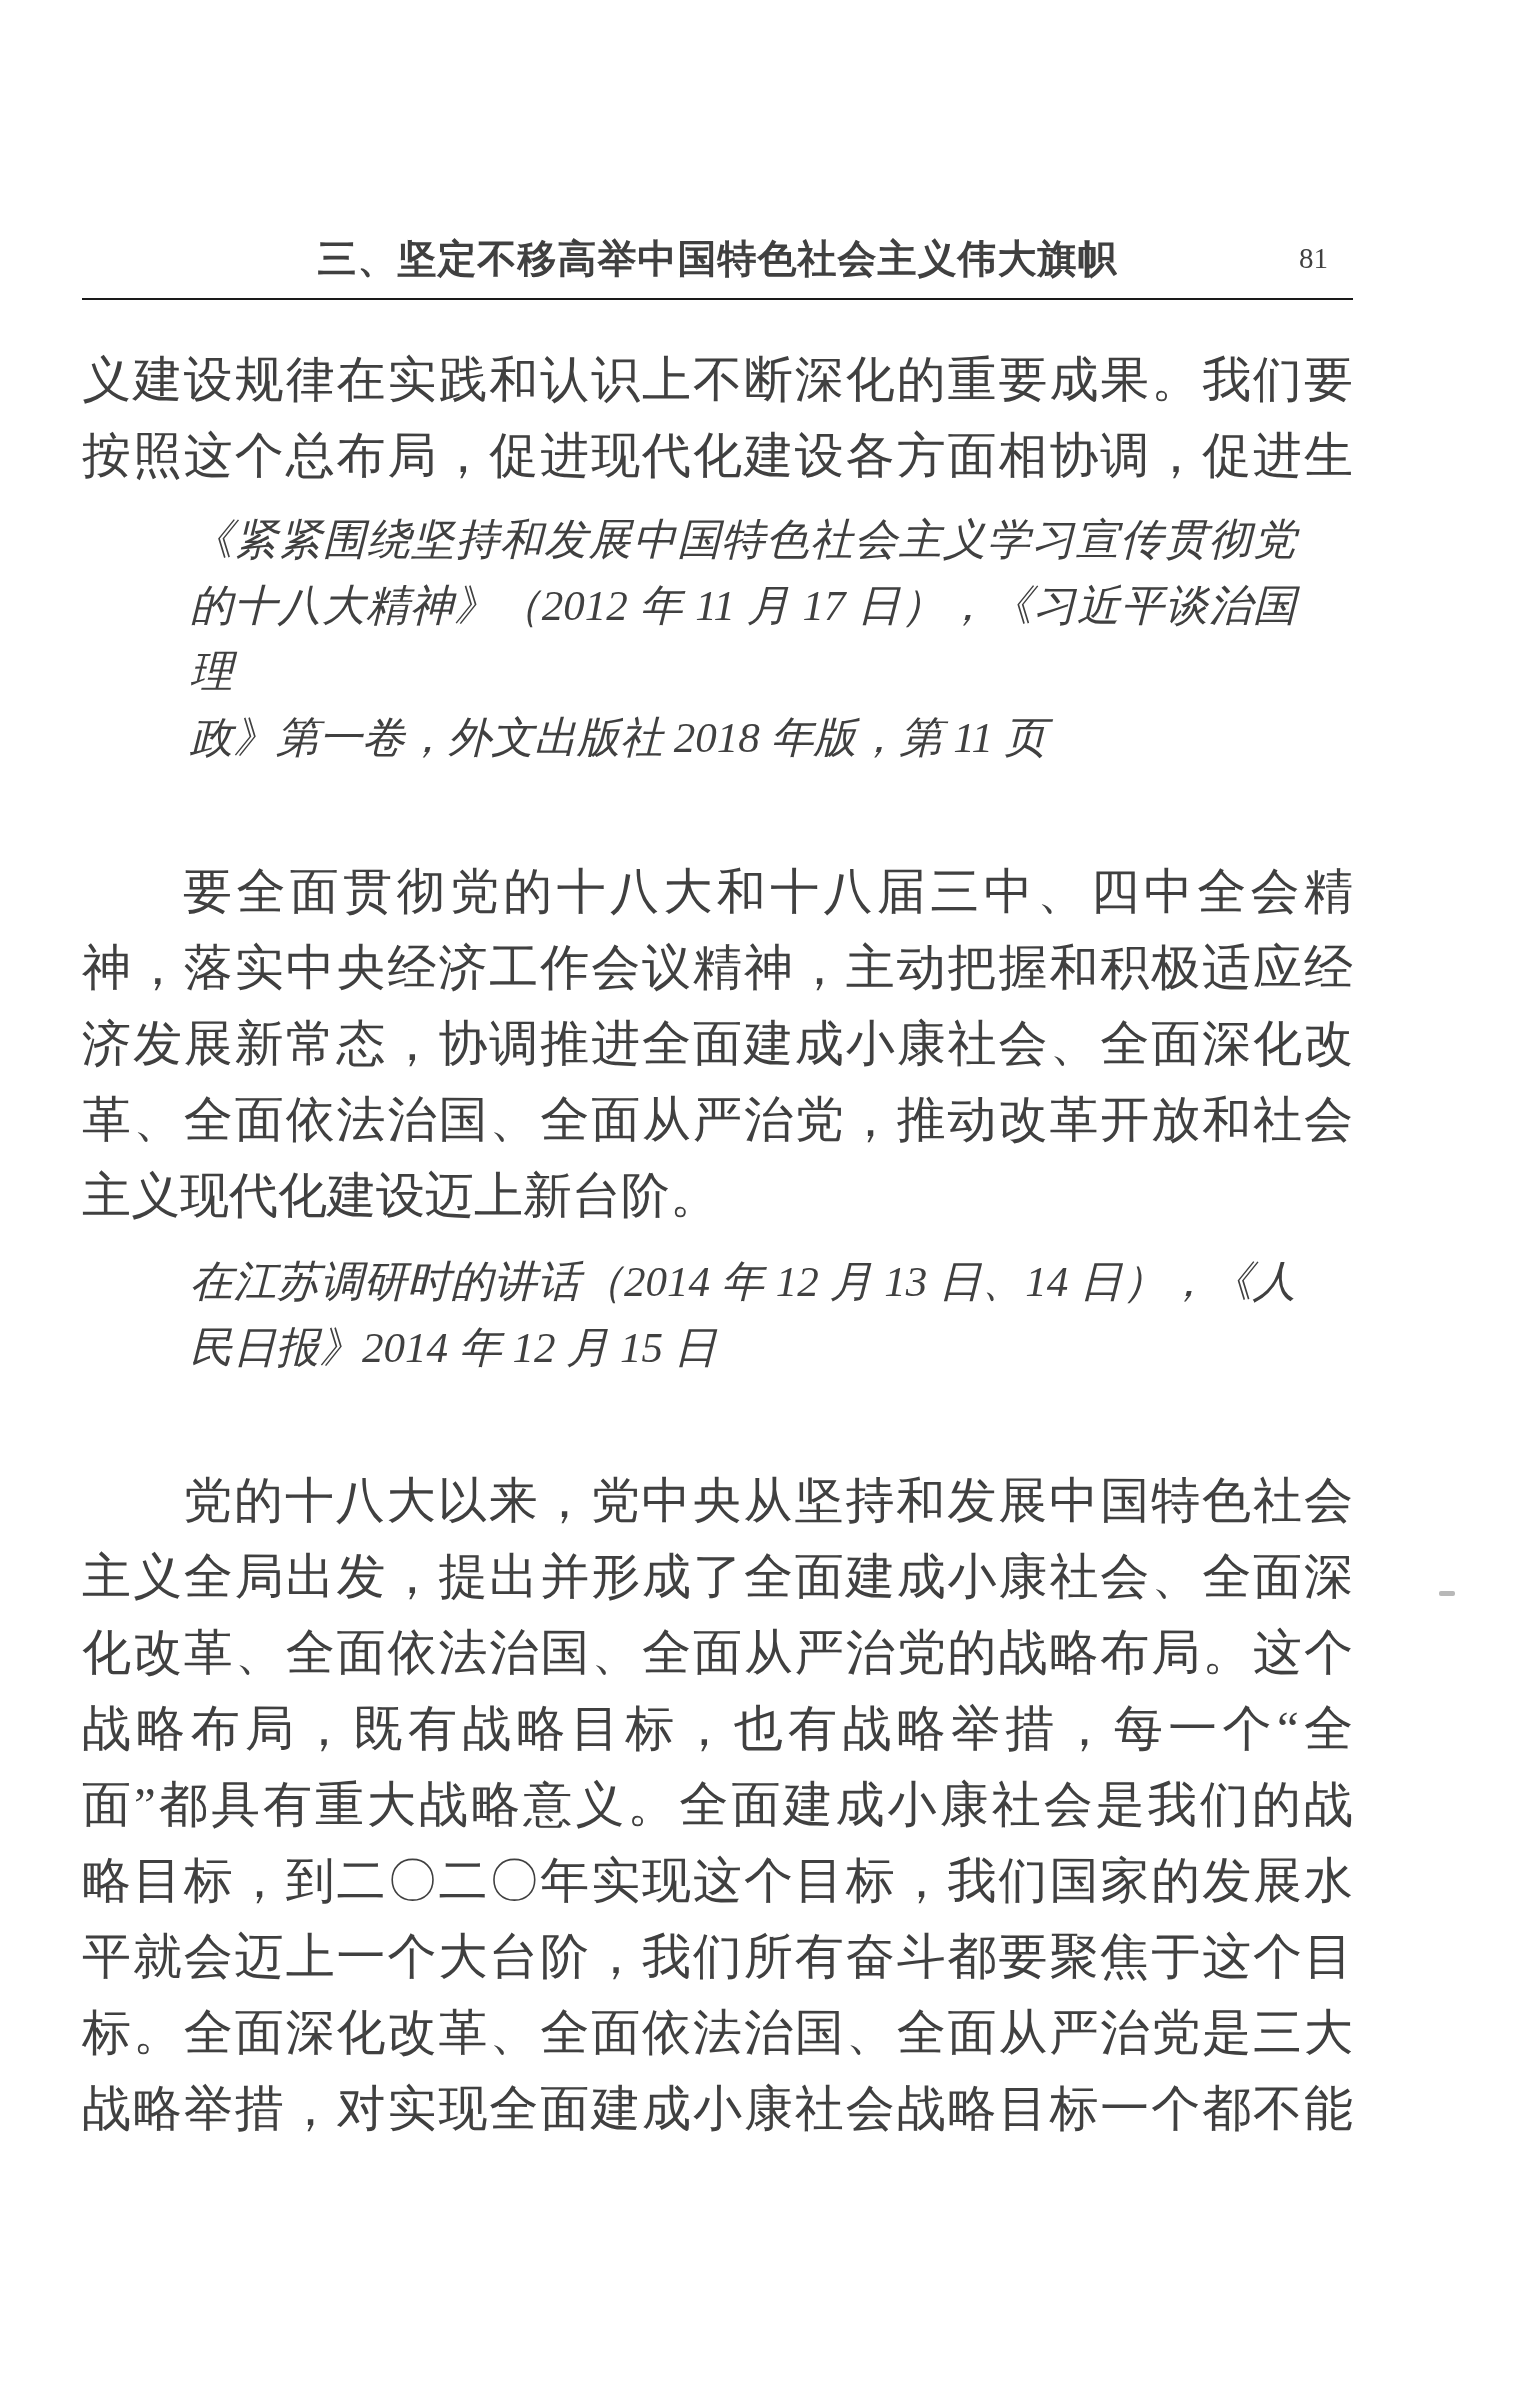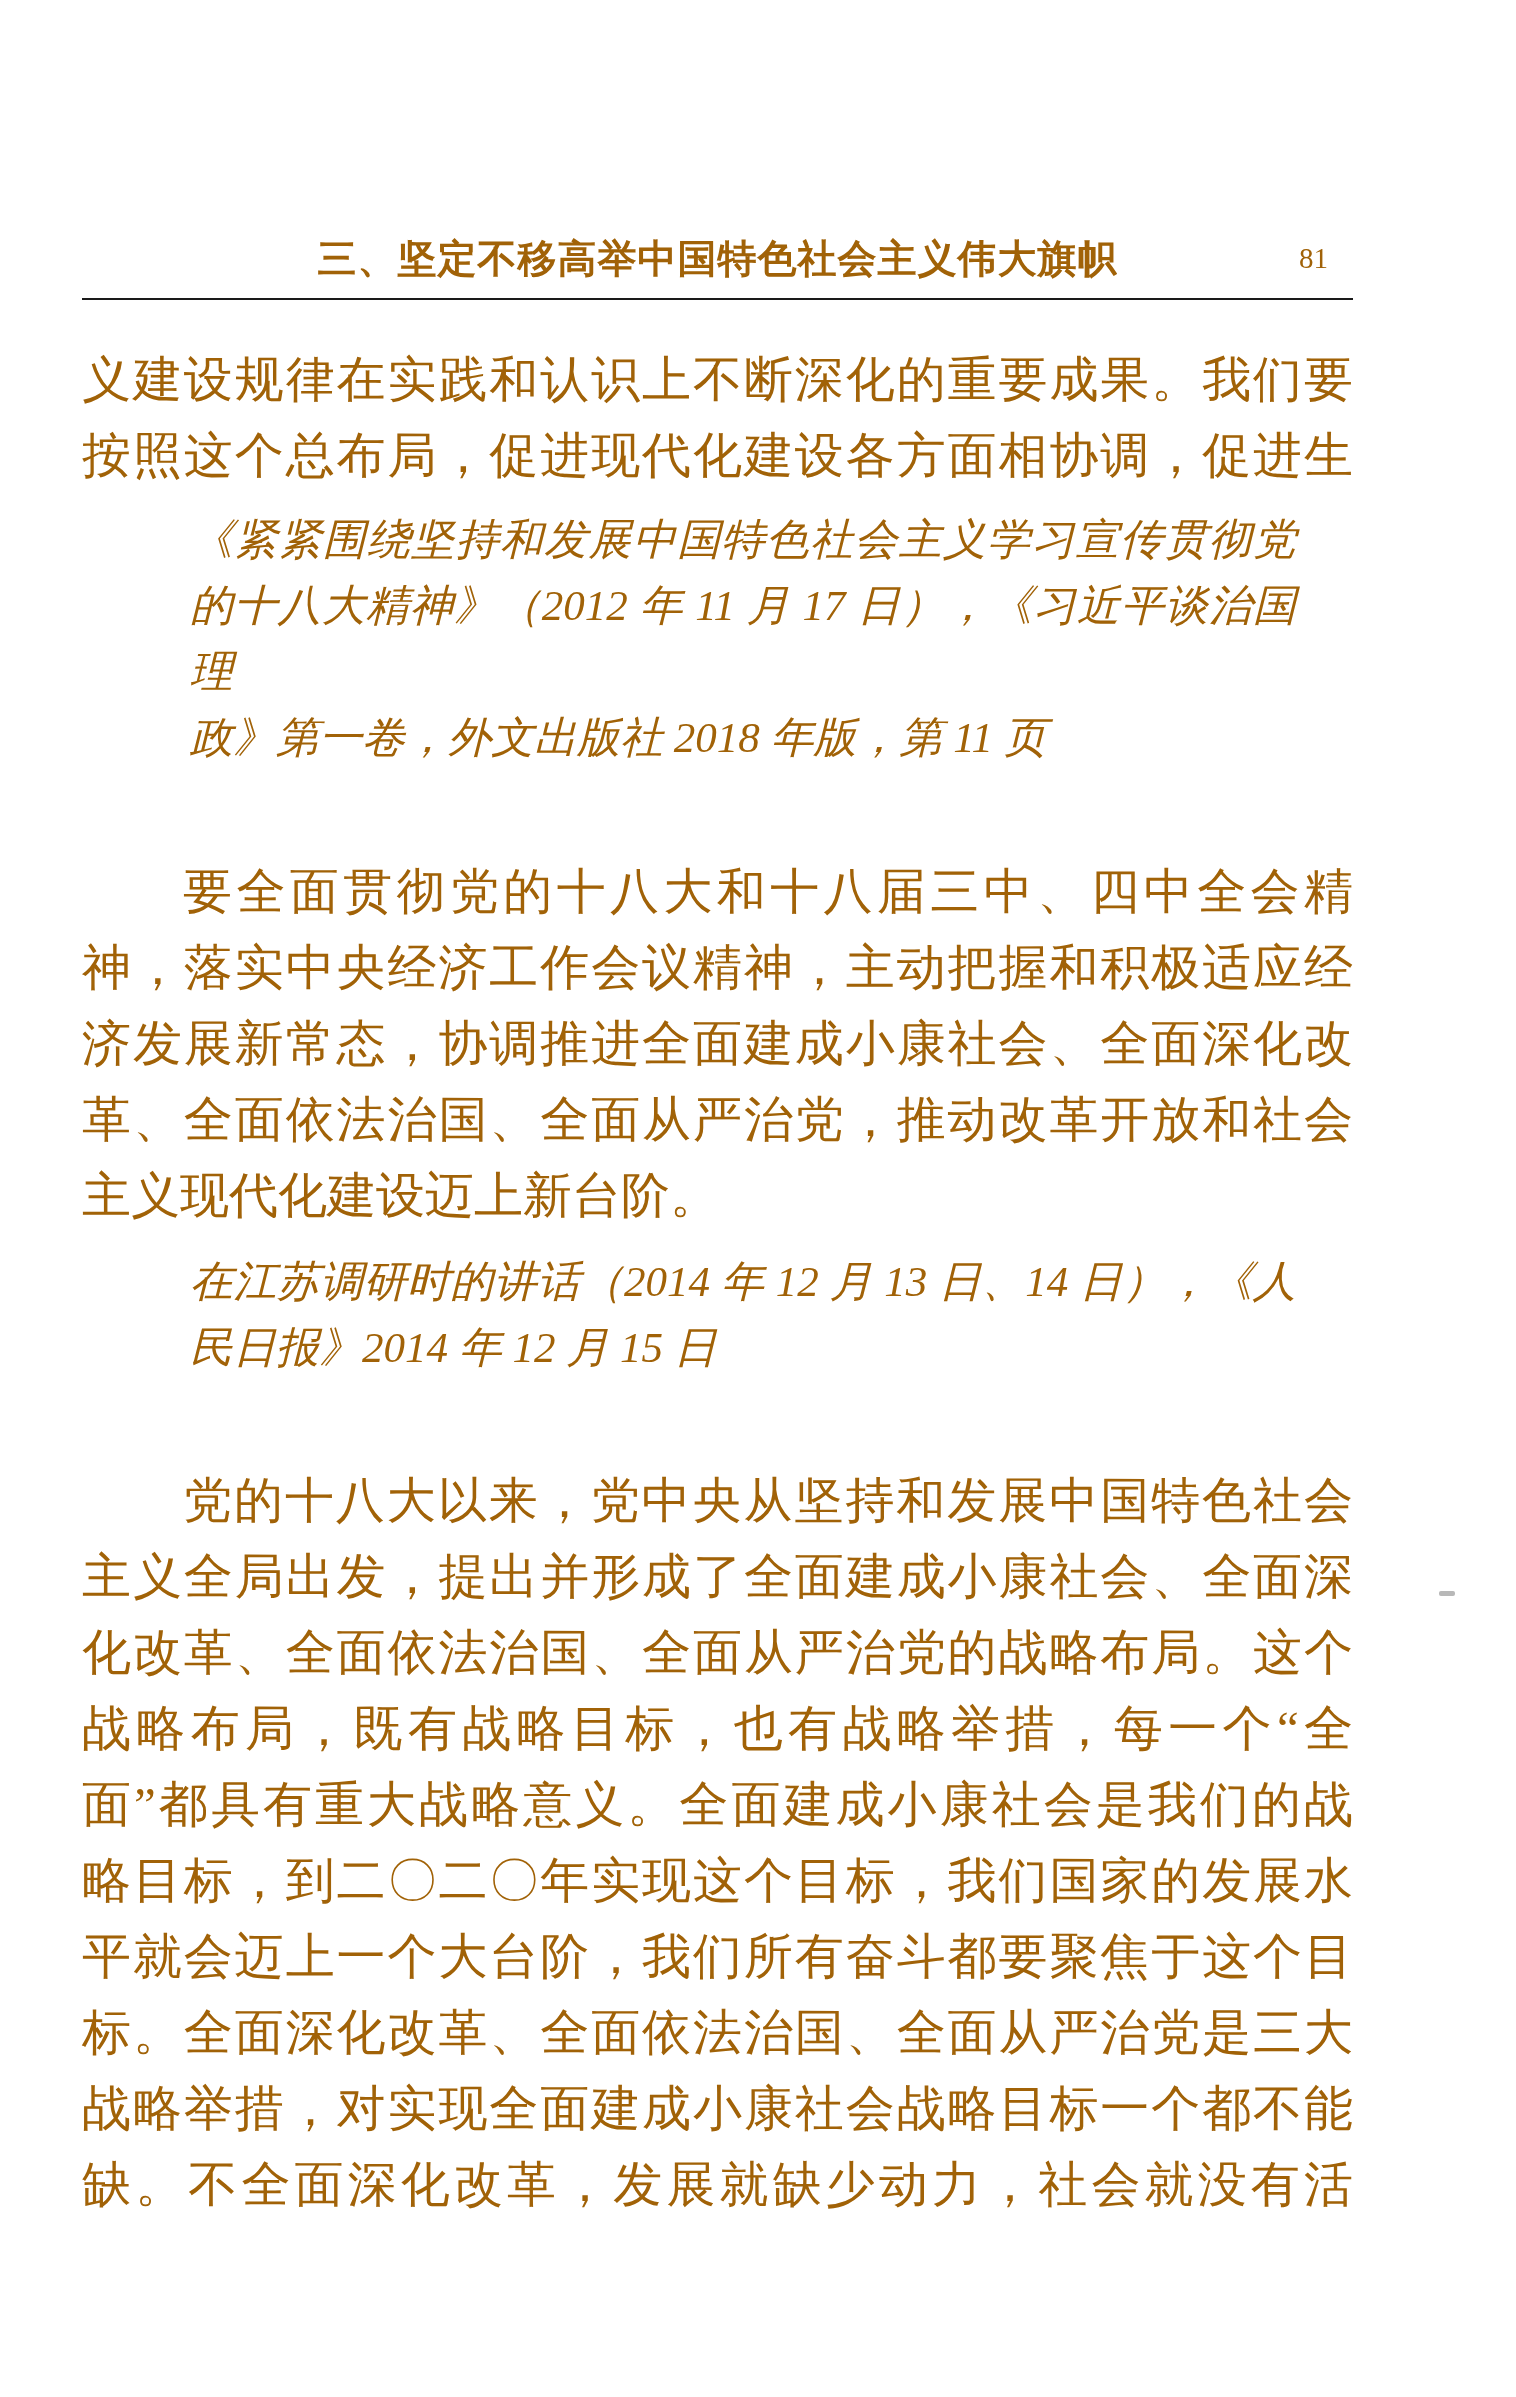--- a/index.html
+++ b/index.html
@@ -1,21 +1,21 @@
 <!DOCTYPE html>
 <html><head>
 <meta charset="utf-8">
 <style>
   html, body { margin: 0; padding: 0; background: #ffffff; }
   .page {
     position: relative;
     width: 1517px;
     height: 2398px;
     background: #ffffff;
-    color: #a16207;
+    color: #404040;
     font-family: "Liberation Serif", serif;
     overflow: hidden;
   }
   .column {
     position: absolute;
     left: 82px;
     top: 0;
     width: 1271px;
   }
   .running-header {
@@ -122,20 +122,19 @@
     <div class="para mt-para3">
       <div class="line indent">党的十八大以来，党中央从坚持和发展中国特色社会</div>
       <div class="line">主义全局出发，提出并形成了全面建成小康社会、全面深</div>
       <div class="line">化改革、全面依法治国、全面从严治党的战略布局。这个</div>
       <div class="line">战略布局，既有战略目标，也有战略举措，每一个“全</div>
       <div class="line">面”都具有重大战略意义。全面建成小康社会是我们的战</div>
       <div class="line">略目标，到二〇二〇年实现这个目标，我们国家的发展水</div>
       <div class="line">平就会迈上一个大台阶，我们所有奋斗都要聚焦于这个目</div>
       <div class="line">标。全面深化改革、全面依法治国、全面从严治党是三大</div>
       <div class="line">战略举措，对实现全面建成小康社会战略目标一个都不能</div>
-      <div class="line">缺。不全面深化改革，发展就缺少动力，社会就没有活</div>
     </div>
 
   </div>
 
   <div class="scan-speck"></div>
 </div>
 
 
 </body></html>

